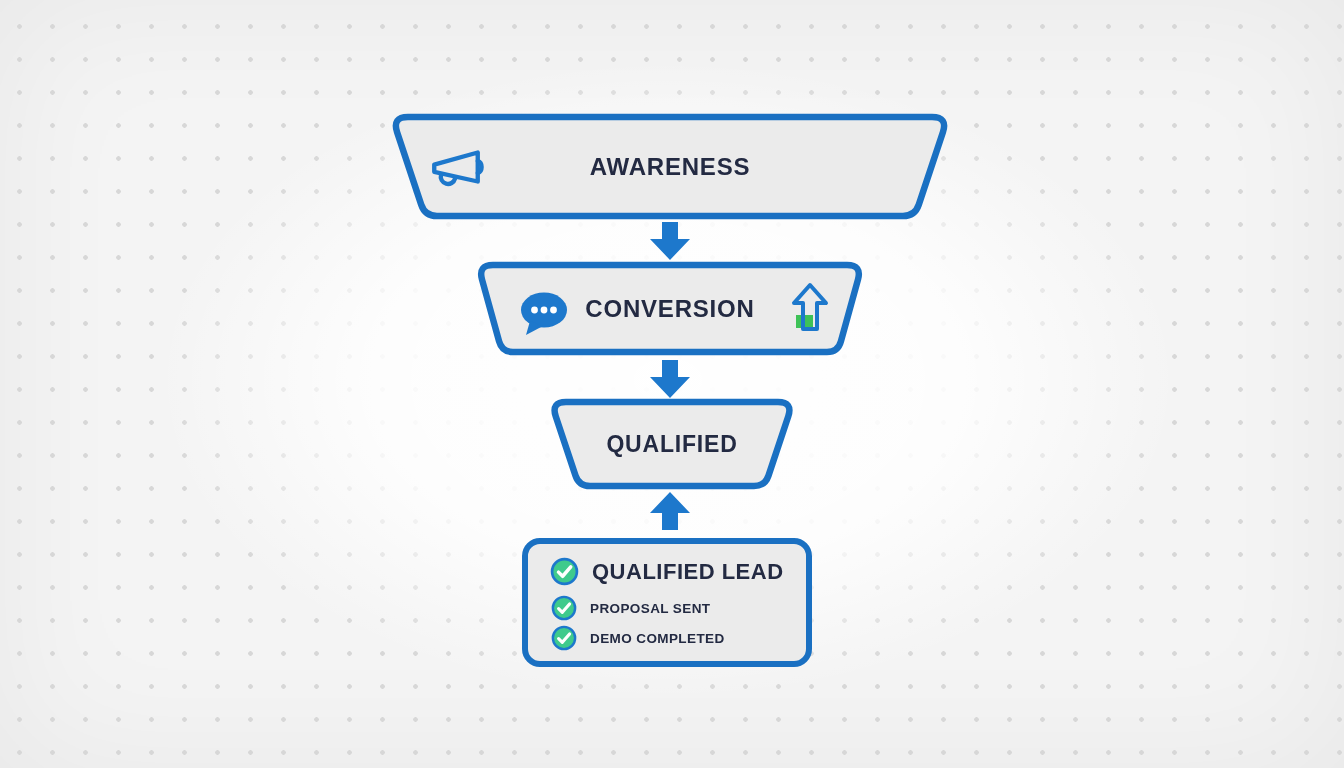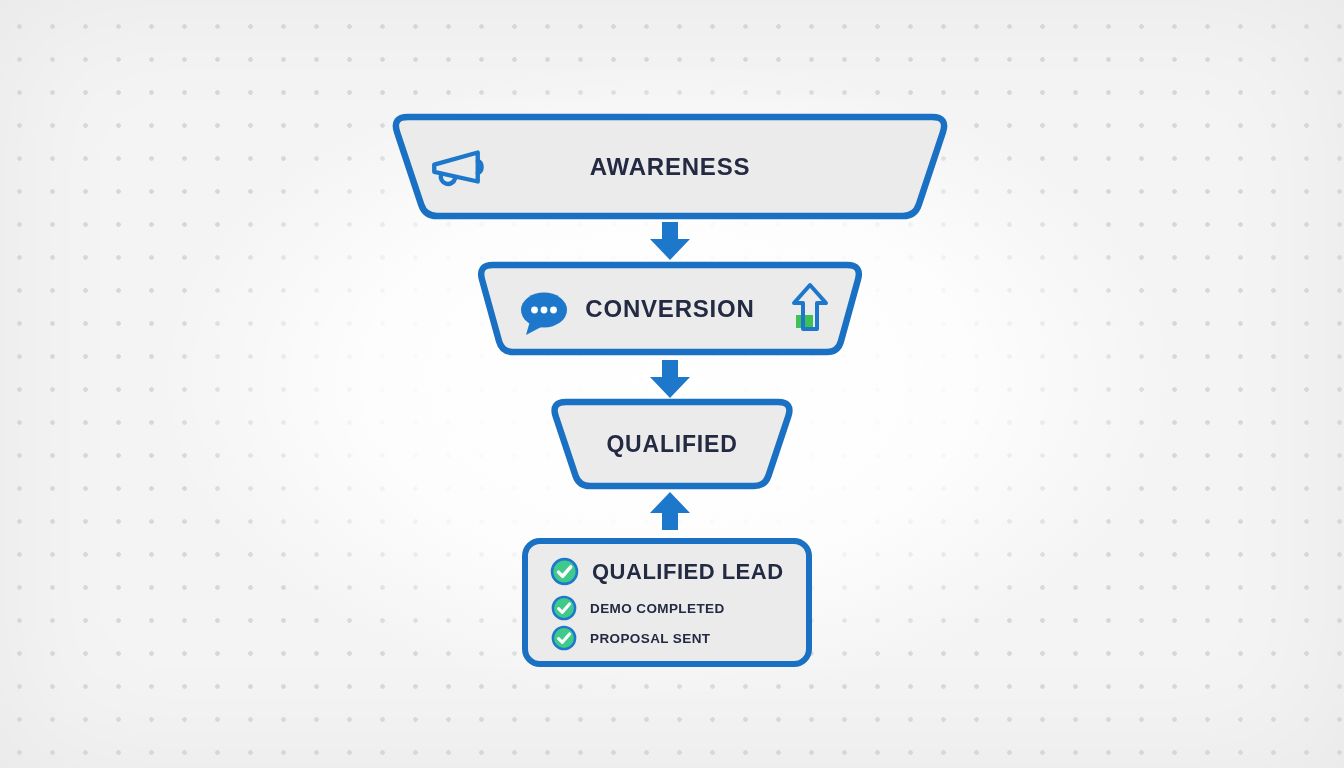--- a/index.html
+++ b/index.html
@@ -135,25 +135,25 @@
           <circle cx="14" cy="14" r="12" fill="#3fca8c" stroke="#1d78cc" stroke-width="2.6"></circle>
           <path d="M8.2 14.6 l4 4 L20 9.6" fill="none" stroke="#ffffff" stroke-width="3.4" stroke-linecap="round" stroke-linejoin="round"></path>
         </svg>
         <span class="lead-title">QUALIFIED LEAD</span>
       </div>
       <div class="lead-row item-row">
         <svg class="check-icon" width="26" height="26" viewBox="0 0 28 28">
           <circle cx="14" cy="14" r="12" fill="#3fca8c" stroke="#1d78cc" stroke-width="2.6"></circle>
           <path d="M8.2 14.6 l4 4 L20 9.6" fill="none" stroke="#ffffff" stroke-width="3.4" stroke-linecap="round" stroke-linejoin="round"></path>
         </svg>
-        <span class="lead-item">DEMO COMPLETED</span>
+        <span class="lead-item">PROPOSAL SENT</span>
       </div>
       <div class="lead-row item-row">
         <svg class="check-icon" width="26" height="26" viewBox="0 0 28 28">
           <circle cx="14" cy="14" r="12" fill="#3fca8c" stroke="#1d78cc" stroke-width="2.6"></circle>
           <path d="M8.2 14.6 l4 4 L20 9.6" fill="none" stroke="#ffffff" stroke-width="3.4" stroke-linecap="round" stroke-linejoin="round"></path>
         </svg>
-        <span class="lead-item">PROPOSAL SENT</span>
+        <span class="lead-item">DEMO COMPLETED</span>
       </div>
     </div>
 
   </div>
 </div>
 
 </body></html>

